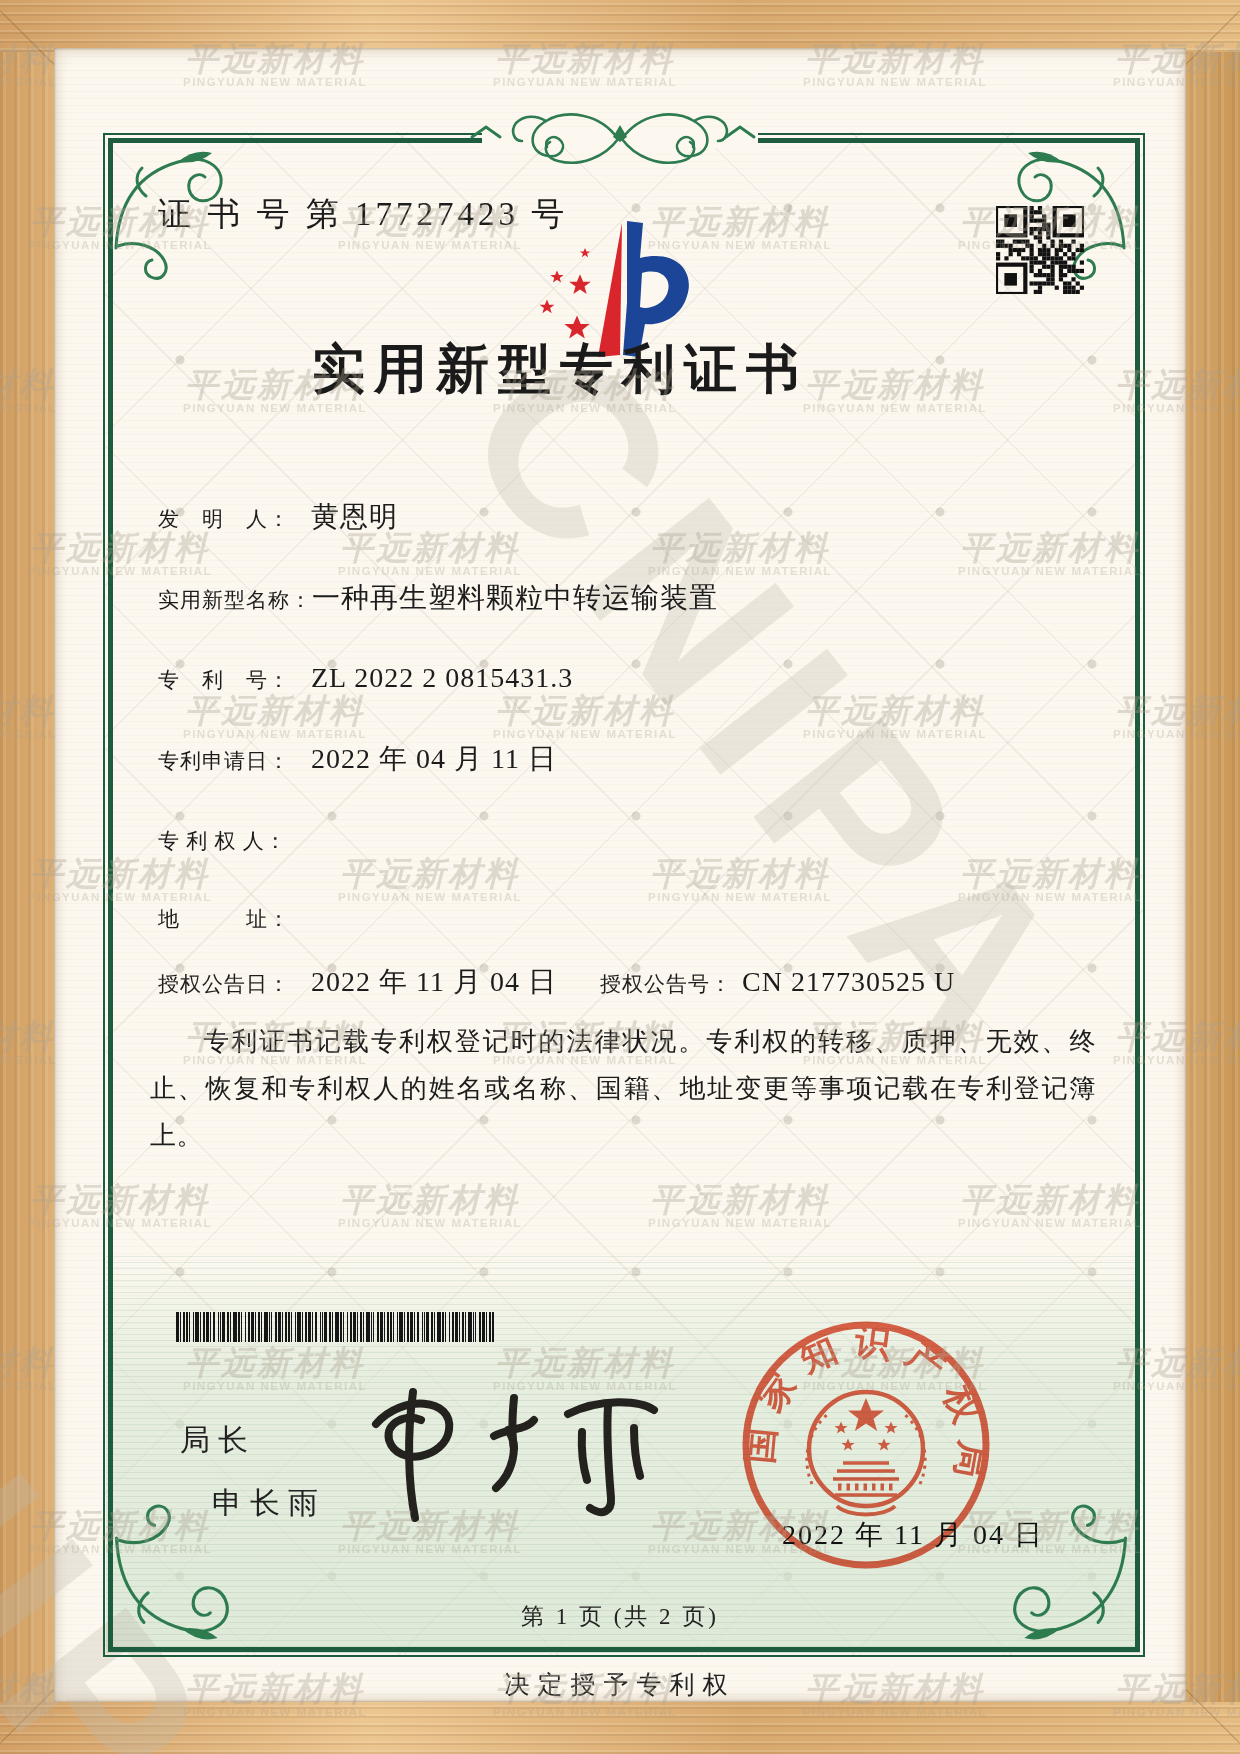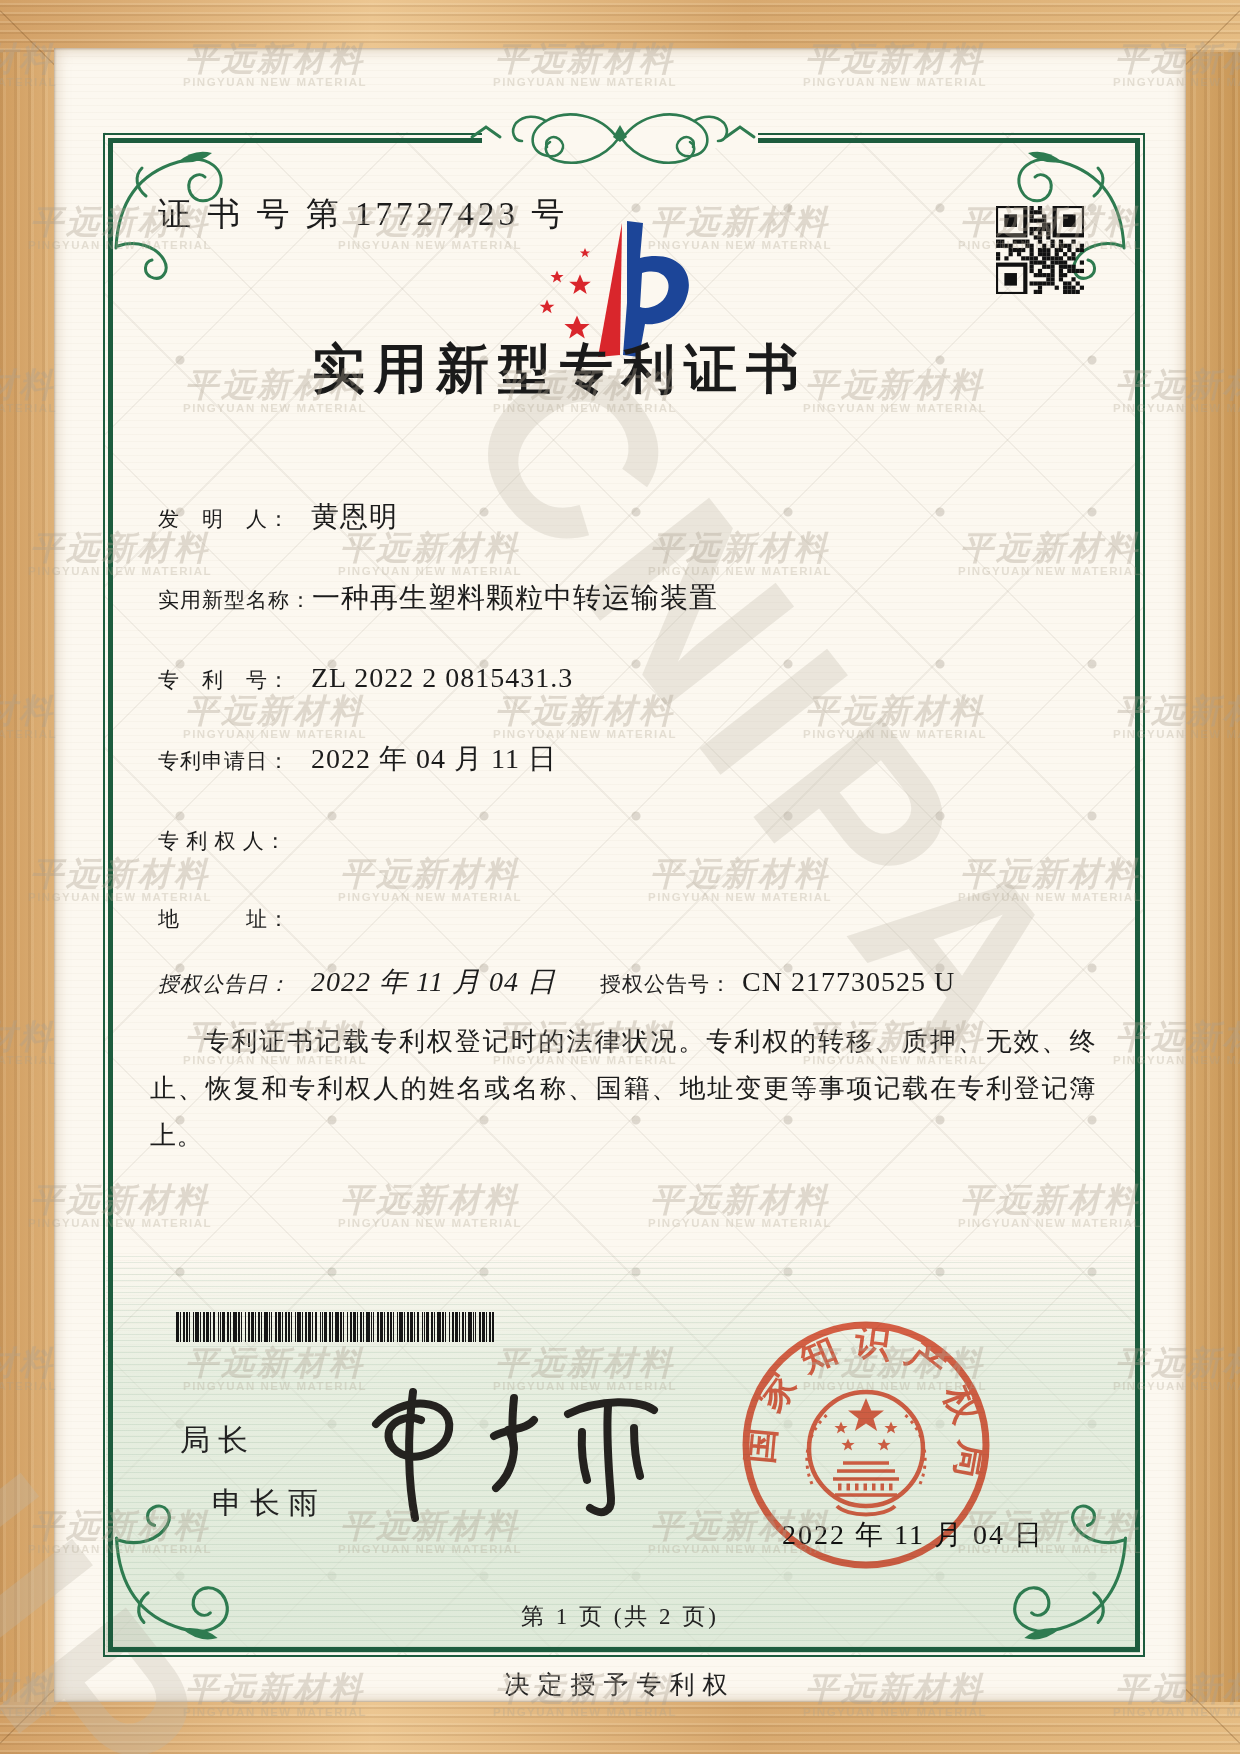--- a/index.html
+++ b/index.html
@@ -37,21 +37,21 @@
   .orn{position:absolute;z-index:6;}
   .content{position:absolute;z-index:7;color:#1c1c1c;}
   .cert-number{left:158px;top:192px;font-size:33px;letter-spacing:4px;}
   .title{left:160px;top:334px;width:800px;text-align:center;font-size:53px;font-weight:bold;letter-spacing:9px;color:#1a1a1a;}
   #fields{left:158px;top:498px;width:940px;display:flex;flex-direction:column;gap:43px;}
   .frow{display:flex;align-items:flex-start;}
   .flabel{flex:0 0 153px;font-size:21px;padding-top:7px;white-space:pre;letter-spacing:1px;}
   .fvalue{font-size:28px;line-height:1.34;width:700px;letter-spacing:1px;}
   .grant-row{left:158px;top:963px;display:flex;width:960px;}
   .gpair{display:flex;align-items:flex-start;}
-  .gpair.first{width:442px;font-style:italic;}
+  .gpair.first{width:442px;}
   #paragraphs{left:150px;top:1018px;width:946px;font-size:26px;line-height:47px;text-align:justify;letter-spacing:.5px;}
   #paragraphs p{margin:0;text-indent:2.05em;}
   .barcode{position:absolute;left:176px;top:1312px;z-index:7;}
   .director-title{left:180px;top:1420px;font-family:"Liberation Sans","DejaVu Sans",sans-serif;font-size:30px;letter-spacing:8px;color:#222;}
   .director-name{left:180px;top:1483px;font-family:"Liberation Sans","DejaVu Sans",sans-serif;font-size:30px;letter-spacing:8px;color:#222;margin-left:32px;}
   .sig{position:absolute;left:358px;top:1378px;z-index:7;}
   .seal{position:absolute;left:737px;top:1316px;z-index:7;mix-blend-mode:multiply;opacity:.92;}
   .seal-date{left:782px;top:1516px;font-size:28px;letter-spacing:2px;color:#101010;z-index:8;}
   .page-number{left:0;top:1601px;width:1240px;text-align:center;font-size:23px;letter-spacing:3px;color:#222;}
   .cont-note{left:0;top:1668px;width:1240px;text-align:center;font-size:25px;letter-spacing:8px;color:#222;}

